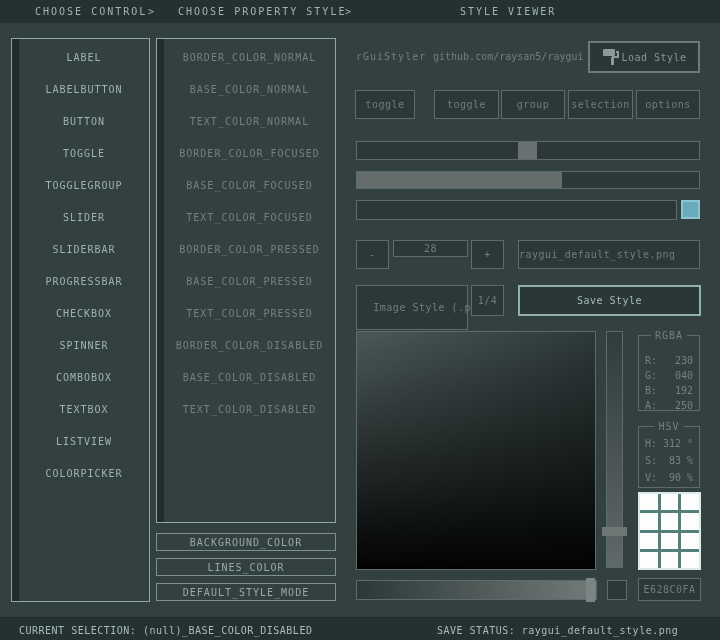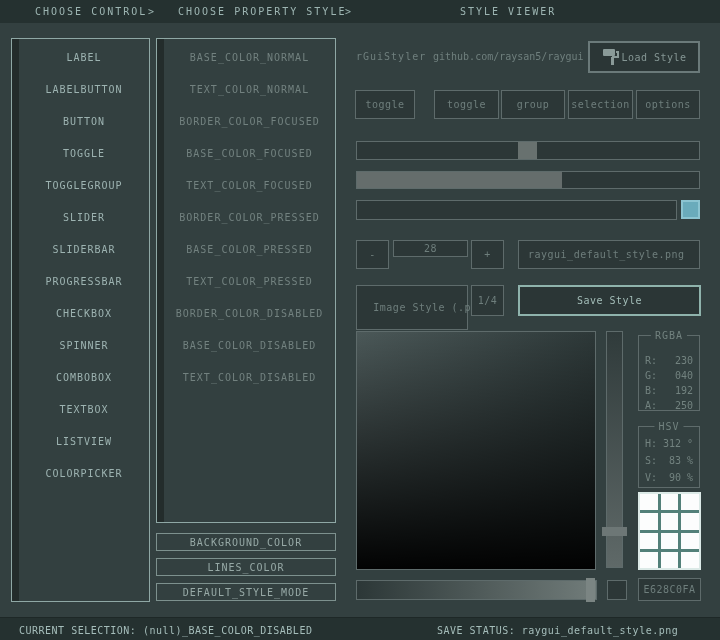--- a/index.html
+++ b/index.html
@@ -58,21 +58,21 @@
   #slider-handle{position:absolute;left:161px;top:0;width:19px;height:17px;background:#68716f;}
   #progress{left:356px;top:171px;width:344px;height:18px;}
   #progress-fill{position:absolute;left:0;top:0;height:16px;width:60%;background:#656d6c;}
   #textbox{left:356px;top:200px;width:321px;height:20px;}
   #checkbox{left:681px;top:200px;width:19px;height:19px;background:#6aabbb;border:2px solid #8cc4d1;}
 
   
   #spin-minus{left:356px;top:240px;width:33px;height:29px;}
   #spin-value{left:393px;top:240px;width:75px;height:17px;}
   #spin-plus{left:471px;top:240px;width:33px;height:29px;}
-  #filename{left:518px;top:240px;width:182px;height:29px;justify-content:flex-start;padding-left:9px;}
+  #filename{left:518px;top:240px;width:182px;height:29px;justify-content:flex-start;}
 
   
   #imgstyle-btn{left:356px;top:285px;width:112px;height:45px;padding-left:40px;}
   #ratio-box{left:471px;top:285px;width:33px;height:31px;}
   #save-btn{left:518px;top:285px;width:183px;height:31px;border:2px solid #8fb3ac;color:#a3bdb8;background:#2b3636;}
 
   
   #color-panel{left:356px;top:331px;width:240px;height:239px;border:1px solid #5e6b6b;
     background:linear-gradient(to bottom, rgba(0,0,0,0) 0%, rgba(0,0,0,0.97) 100%),
                linear-gradient(to right, #4b5858 0%, #2d3838 100%);}
@@ -132,20 +132,21 @@
       <div class="item">TEXTBOX</div>
       <div class="item">LISTVIEW</div>
       <div class="item">COLORPICKER</div>
     </div>
 </div>
 
 <div id="middle-panel" class="abs panel">
   <div class="vscroll"></div>
   <div class="list">
 
+  <div class="item">BORDER_COLOR_NORMAL</div>
       <div class="item">BASE_COLOR_NORMAL</div>
       <div class="item">TEXT_COLOR_NORMAL</div>
       <div class="item">BORDER_COLOR_FOCUSED</div>
       <div class="item">BASE_COLOR_FOCUSED</div>
       <div class="item">TEXT_COLOR_FOCUSED</div>
       <div class="item">BORDER_COLOR_PRESSED</div>
       <div class="item">BASE_COLOR_PRESSED</div>
       <div class="item">TEXT_COLOR_PRESSED</div>
       <div class="item">BORDER_COLOR_DISABLED</div>
       <div class="item">BASE_COLOR_DISABLED</div>

